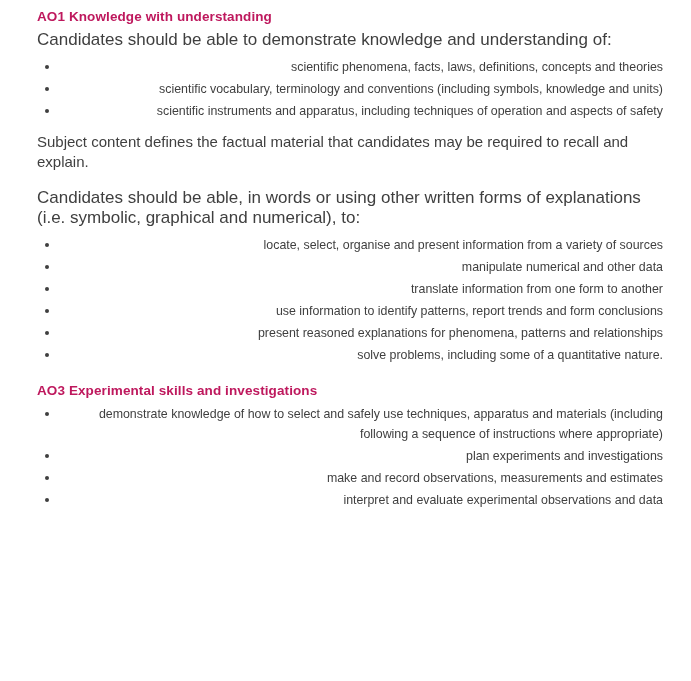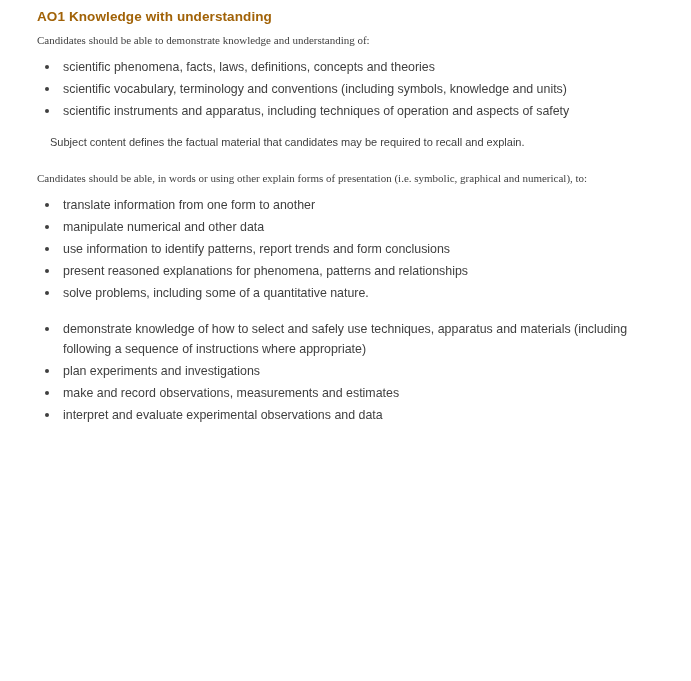--- a/index.html
+++ b/index.html
@@ -15,46 +15,46 @@
   .page {
     padding: 7px 28px 0 37px;
     width: 691px;
   }
   .section { margin: 0; }
   .section + .section { margin-top: 16px; }
   .section-heading {
     font-size: 13.5px;
     line-height: 20px;
     font-weight: 700;
-    color: #a16207;
+    color: #be185d;
     margin: 0 0 3px 0;
     letter-spacing: 0.1px;
   }
   .intro {
-    font-size: 11px;
+    font-size: 17px;
     line-height: 20px;
     margin: 0 0 7px 0;
-    font-family: Liberation Serif, serif;
   }
   .body-paragraph {
-    font-size: 11px;
+    font-size: 15px;
     line-height: 20px;
-    margin: 0 0 15px 13px;
+    margin: 0 0 15px 0;
   }
   ul.bullet-list {
     list-style: none;
     margin: 0 0 11px 0;
     padding: 0;
   }
   ul.bullet-list li {
     position: relative;
     font-size: 12.4px;
     line-height: 20px;
     padding-left: 26px;
     margin: 0 0 2px 0;
+    text-align: right;
   }
   ul.bullet-list li::before {
     content: "";
     position: absolute;
     left: 8px;
     top: 8px;
     width: 4px;
     height: 4px;
     border-radius: 50%;
     background: #3f3f3f;
@@ -72,31 +72,33 @@
         <li>scientific phenomena, facts, laws, definitions, concepts and theories</li>
         <li>scientific vocabulary, terminology and conventions (including symbols, knowledge and units)</li>
         <li>scientific instruments and apparatus, including techniques of operation and aspects of safety</li>
       </ul>
     <div>
         <p class="body-paragraph">Subject content defines the factual material that candidates may be required to recall and explain.</p>
       </div>
   </div>
 
   <div class="section">
-    <p class="intro">Candidates should be able, in words or using other explain forms of presentation (i.e. symbolic, graphical and numerical), to:</p>
+    <p class="intro">Candidates should be able, in words or using other written forms of explanations (i.e. symbolic, graphical and numerical), to:</p>
     <ul class="bullet-list">
+        <li>locate, select, organise and present information from a variety of sources</li>
+        <li>manipulate numerical and other data</li>
         <li>translate information from one form to another</li>
-        <li>manipulate numerical and other data</li>
         <li>use information to identify patterns, report trends and form conclusions</li>
         <li>present reasoned explanations for phenomena, patterns and relationships</li>
         <li>solve problems, including some of a quantitative nature.</li>
       </ul>
   </div>
 
   <div class="section">
+    <h2 class="section-heading">AO3 Experimental skills and investigations</h2>
     <ul class="bullet-list">
         <li>demonstrate knowledge of how to select and safely use techniques, apparatus and materials (including following a sequence of instructions where appropriate)</li>
         <li>plan experiments and investigations</li>
         <li>make and record observations, measurements and estimates</li>
         <li>interpret and evaluate experimental observations and data</li>
       </ul>
     <div></div>
   </div>
 
 </div>

